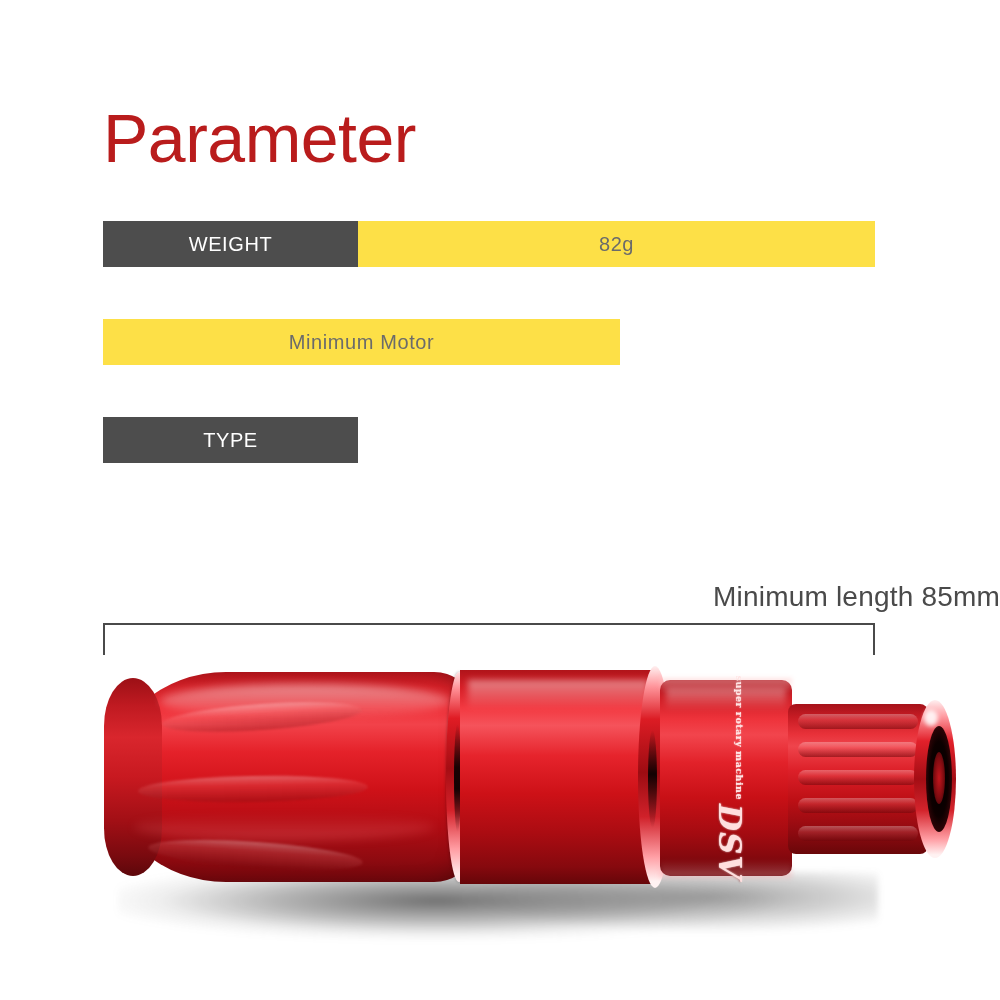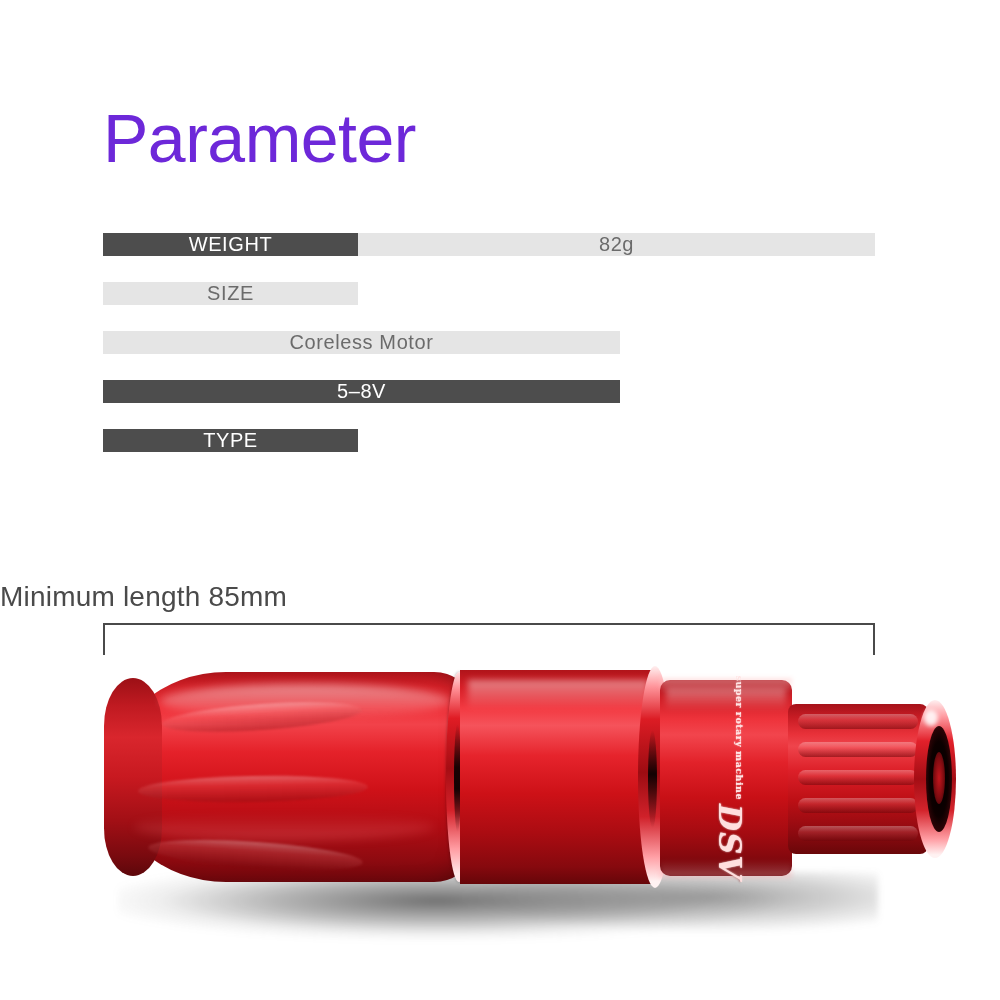--- a/index.html
+++ b/index.html
@@ -11,57 +11,56 @@
   }
   .page { position:relative; width:1000px; height:1000px; background:#fff; }
 
   
   .page-title{
     position:absolute;
     left:103px; top:104px;
     font-size:68px;
     font-weight:300;
     letter-spacing:-0.5px;
-    color:#6d28d9;
+    color:#b91c1c;
     line-height:1;
     white-space:nowrap;
   }
 
   
   .spec-table{
     position:absolute;
     left:103px; top:221px;
     width:772px;
   }
   .spec-row{
     display:flex;
     height:46px;
     margin-bottom:3px;
-    align-items:center;
   }
   .spec-cell{
     display:flex;
     align-items:center;
     justify-content:center;
     font-size:20px;
     font-weight:400;
     letter-spacing:0.6px;
     white-space:nowrap;
   }
   .spec-label{ width:255px; }
   .spec-value{ width:517px; }
   .cell-dark { background:#4d4d4d; color:#ffffff; }
-  .cell-light{ background:#e5e5e5; color:#6b6b6b; }
+  .cell-light{ background:#fde047; color:#6b6b6b; }
 
   
   .length-caption{
     position:absolute;
     left:0; top:581px;
     width:1000px;
-    text-align:left;
+    text-align:right;
     font-size:28px;
     font-weight:300;
     color:#4a4a4a;
     letter-spacing:0.2px;
   }
 
   
   .bracket{
     position:absolute;
     left:103px; top:623px;
@@ -336,29 +335,27 @@
   <div class="page-title">Parameter</div>
 
   <div class="spec-table">
 
     <div class="spec-row">
       <div class="spec-cell spec-label cell-dark">WEIGHT</div>
       <div class="spec-cell spec-value cell-light">82g</div>
     </div>
 
     <div class="spec-row">
-      <div class="spec-cell spec-label cell-light">SIZE</div>
     </div>
 
     <div class="spec-row">
-      <div class="spec-cell spec-value cell-light">Coreless Motor</div>
+      <div class="spec-cell spec-value cell-light">Minimum Motor</div>
     </div>
 
     <div class="spec-row">
-      <div class="spec-cell spec-value cell-dark">5–8V</div>
     </div>
 
     <div class="spec-row">
       <div class="spec-cell spec-label cell-dark">TYPE</div>
     </div>
 
   </div>
 
   <div class="length-caption">Minimum length 85mm</div>
 

